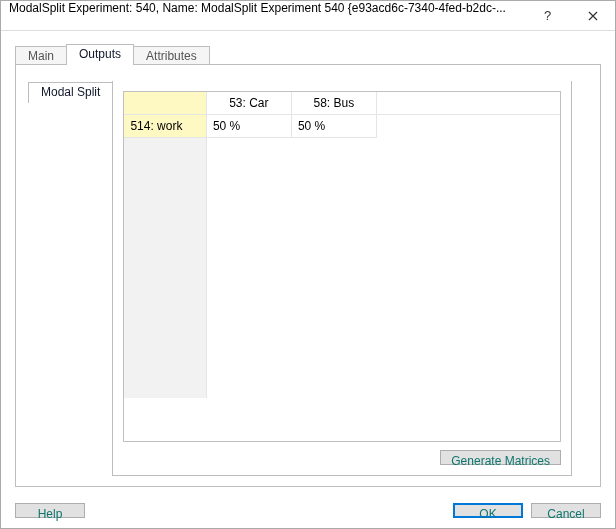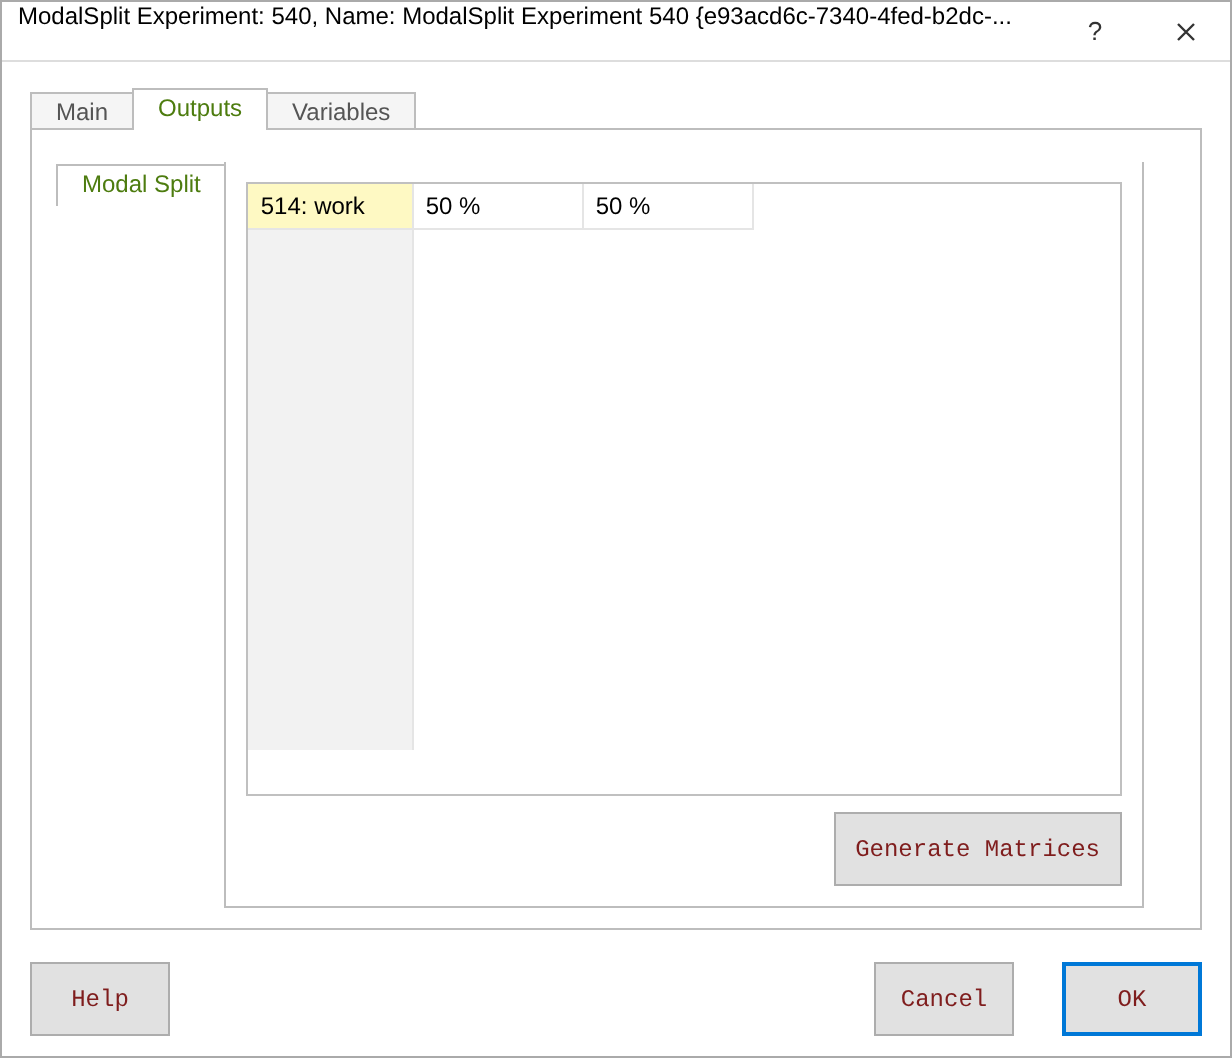--- a/index.html
+++ b/index.html
@@ -55,21 +55,21 @@
     height: 22px;
     position: relative;
   }
   .tab {
     padding: 3px 12px 4px 12px;
     border: 1px solid #bdbdbd;
     border-bottom: none;
     background: #fff;
     margin-right: -1px;
     font-size: 12px;
-    color: #4d7c0f;
+    color: #0f172a;
     position: relative;
     cursor: default;
     height: 20px;
     line-height: 13px;
   }
   .tab.inactive {
     background: #f5f5f5;
     color: #555;
     height: 19px;
     margin-top: 14px;
@@ -150,39 +150,39 @@
   .grid tr.filler td.rowhdr-fill {
     border-right: 1px solid #e5e5e5;
     background: #f2f2f2;
   }
   .genbtn-row {
     display: flex;
     justify-content: flex-end;
     padding-top: 8px;
   }
   .btn {
-    font-family: Liberation Mono, monospace;
+    font-family: Liberation Sans, sans-serif;
     font-size: 12px;
     padding: 3px 10px;
     min-width: 70px;
-    height: 37px;
+    height: 15px;
     background: #e1e1e1;
     border: 1px solid #adadad;
-    color: #7f1d1d;
+    color: #0f766e;
     cursor: default;
   }
   .btn.default {
     border: 1px solid #0078d7;
     outline: 1px solid #0078d7;
     outline-offset: -2px;
   }
   .footer {
     display: flex;
     padding-top: 16px;
-    gap: 24px;
+    gap: 8px;
     align-items: center;
   }
   .footer .spacer { flex: 1; }
 </style>
 </head>
 <body>
 
 <div class="titlebar">
   <div class="titlebar-title">ModalSplit Experiment: 540, Name: ModalSplit Experiment 540  {e93acd6c-7340-4fed-b2dc-...</div>
   <div class="titlebar-controls">
@@ -194,41 +194,47 @@
     </div>
   </div>
 </div>
 
 <div class="client">
 
   <div class="tabstrip">
     <div class="tab-rule"></div>
     <div class="tab inactive">Main</div>
     <div class="tab active">Outputs</div>
-    <div class="tab inactive">Variables</div>
+    <div class="tab inactive">Attributes</div>
   </div>
 
   <div class="tabpage">
 
     <div class="inner-tabstrip">
       <div class="tab-rule"></div>
       <div class="tab active">Modal Split</div>
     </div>
 
     <div class="inner-tabpage">
 
       <div class="grid-wrap">
         <table class="grid">
           <colgroup>
             <col class="col-row">
             <col class="col-a">
             <col class="col-b">
             <col class="col-fill">
           </colgroup>
           <tbody>
+              <tr>
+            <th class="corner"></th>
+            <th style="text-align:center;">53: Car</th>
+            <th style="text-align:center;">58: Bus</th>
+            <th class="col-fill"></th>
+          </tr>
           <tr>
             <td class="rowhdr">514: work</td>
             <td>50 %</td>
             <td>50 %</td>
             <td class="col-fill" style="border-bottom:none;"></td>
           </tr>
           <tr class="filler">
             <td class="rowhdr-fill" style="height:260px;"></td>
             <td colspan="3"></td>
           </tr>
@@ -240,17 +246,17 @@
         <button class="btn" style="min-width:110px;">Generate Matrices</button>
       </div>
 
     </div>
 
   </div>
 
   <div class="footer">
     <button class="btn">Help</button>
     <div class="spacer"></div>
+    <button class="btn default">OK</button>
     <button class="btn">Cancel</button>
-    <button class="btn default">OK</button>
   </div>
 
 </div>
 
 </body></html>

